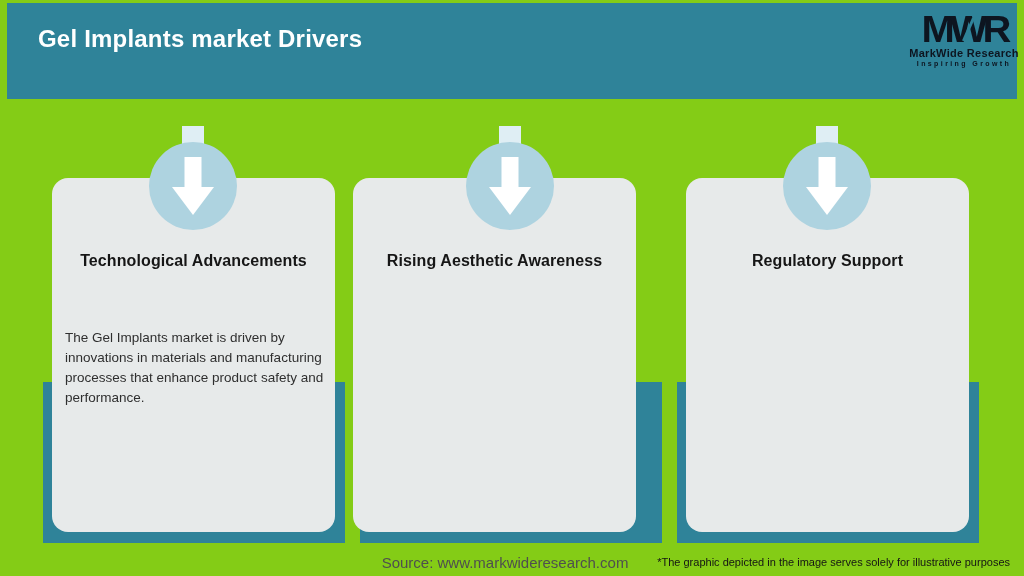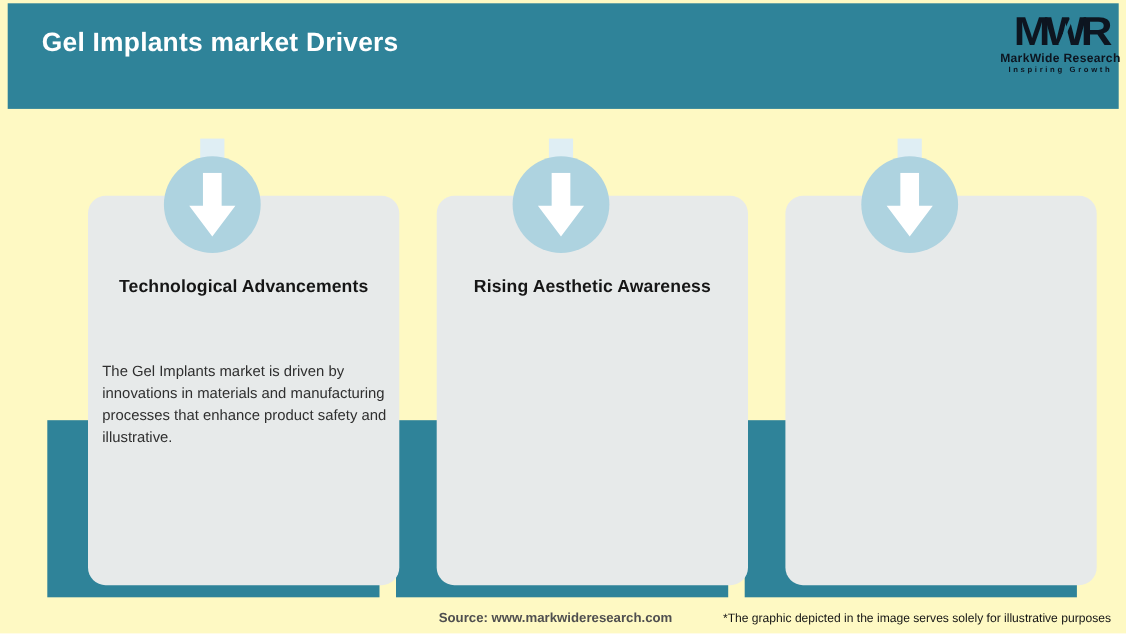--- a/index.html
+++ b/index.html
@@ -1,17 +1,17 @@
 <!DOCTYPE html>
 <html><head>
 <meta charset="utf-8">
 <style>
   html,body{margin:0;padding:0;background:#ffffff;}
   .stage{
-    position:relative;width:1024px;height:576px;overflow:hidden;background:#fef9c3;
+    position:relative;width:1024px;height:576px;overflow:hidden;background:#84cc16;
     font-family:"Liberation Sans", sans-serif;
   }
   
   .topbar{
     position:absolute;left:7px;top:3px;width:1010px;height:96px;
     background:#2f8399;
   }
   .page-title{
     position:absolute;left:31px;top:22px;margin:0;
     font-size:24px;font-weight:bold;color:#ffffff;letter-spacing:.2px;
@@ -29,42 +29,42 @@
     background:#2f8399;transform:rotate(22deg);
   }
   .logo-name{font-size:11px;font-weight:bold;letter-spacing:.3px;margin-top:0px;}
   .logo-tagline{font-size:7px;font-weight:bold;letter-spacing:2.4px;margin-top:1px;}
   
   .card-shadow{
     position:absolute;top:382px;width:302px;height:161px;background:#2f8399;
   }
   .card{
     position:absolute;top:178px;width:283px;height:354px;
-    background:#e7eaea;border-radius:16px;margin-left:28px;
+    background:#e7eaea;border-radius:16px;
   }
   .card-title{
     position:absolute;top:74px;left:0;width:100%;margin:0;text-align:center;
     font-size:16px;font-weight:bold;color:#161616;letter-spacing:.1px;
   }
   .card-body{
     position:absolute;top:150px;left:13px;width:268px;margin:0;
     font-size:13.5px;line-height:20px;color:#2f2f2f;
   }
   .arrow-tail{
     position:absolute;top:126px;width:22px;height:20px;background:#dfeef4;
   }
   .arrow-circle{
     position:absolute;top:142px;width:88px;height:88px;border-radius:50%;
     background:#aed3e0;display:flex;align-items:center;justify-content:center;
   }
   .arrow-circle svg{display:block;margin-top:4px;}
   
   .source-text{
     position:absolute;left:505px;top:554px;transform:translateX(-50%);
-    font-size:12px;font-weight:bold;color:#4f4f4f;white-space:nowrap;
+    font-size:15px;font-weight:normal;color:#4f4f4f;white-space:nowrap;
   }
   .disclaimer-text{
     position:absolute;right:14px;top:556px;
     font-size:11px;color:#141414;white-space:nowrap;
   }
 </style>
 </head>
 <body>
 
 <div class="stage">
@@ -80,28 +80,29 @@
       <div class="logo-tagline">Inspiring Growth</div>
     </div>
   </div>
 
   <div class="card-shadow" style="left:43px"></div>
   <div class="card-shadow" style="left:360px"></div>
   <div class="card-shadow" style="left:677px"></div>
 
   <div class="card" style="left:52px">
     <h2 class="card-title">Technological Advancements</h2>
-    <p class="card-body">The Gel Implants market is driven by innovations in materials and manufacturing processes that enhance product safety and illustrative.</p>
+    <p class="card-body">The Gel Implants market is driven by innovations in materials and manufacturing processes that enhance product safety and performance.</p>
   </div>
 
-  <div class="card" style="left:369px">
+  <div class="card" style="left:353px">
     <h2 class="card-title">Rising Aesthetic Awareness</h2>
   </div>
 
   <div class="card" style="left:686px">
+    <h2 class="card-title">Regulatory Support</h2>
   </div>
 
   <div class="arrow-tail" style="left:182px"></div>
   <div class="arrow-tail" style="left:499px"></div>
   <div class="arrow-tail" style="left:816px"></div>
 
   <div class="arrow-circle" style="left:149px">
     <svg width="44" height="62" viewBox="0 0 44 62">
       <path d="M13.5 0 H30.5 V30 H43 L22 58 L1 30 H13.5 Z" fill="#ffffff"></path>
     </svg>

